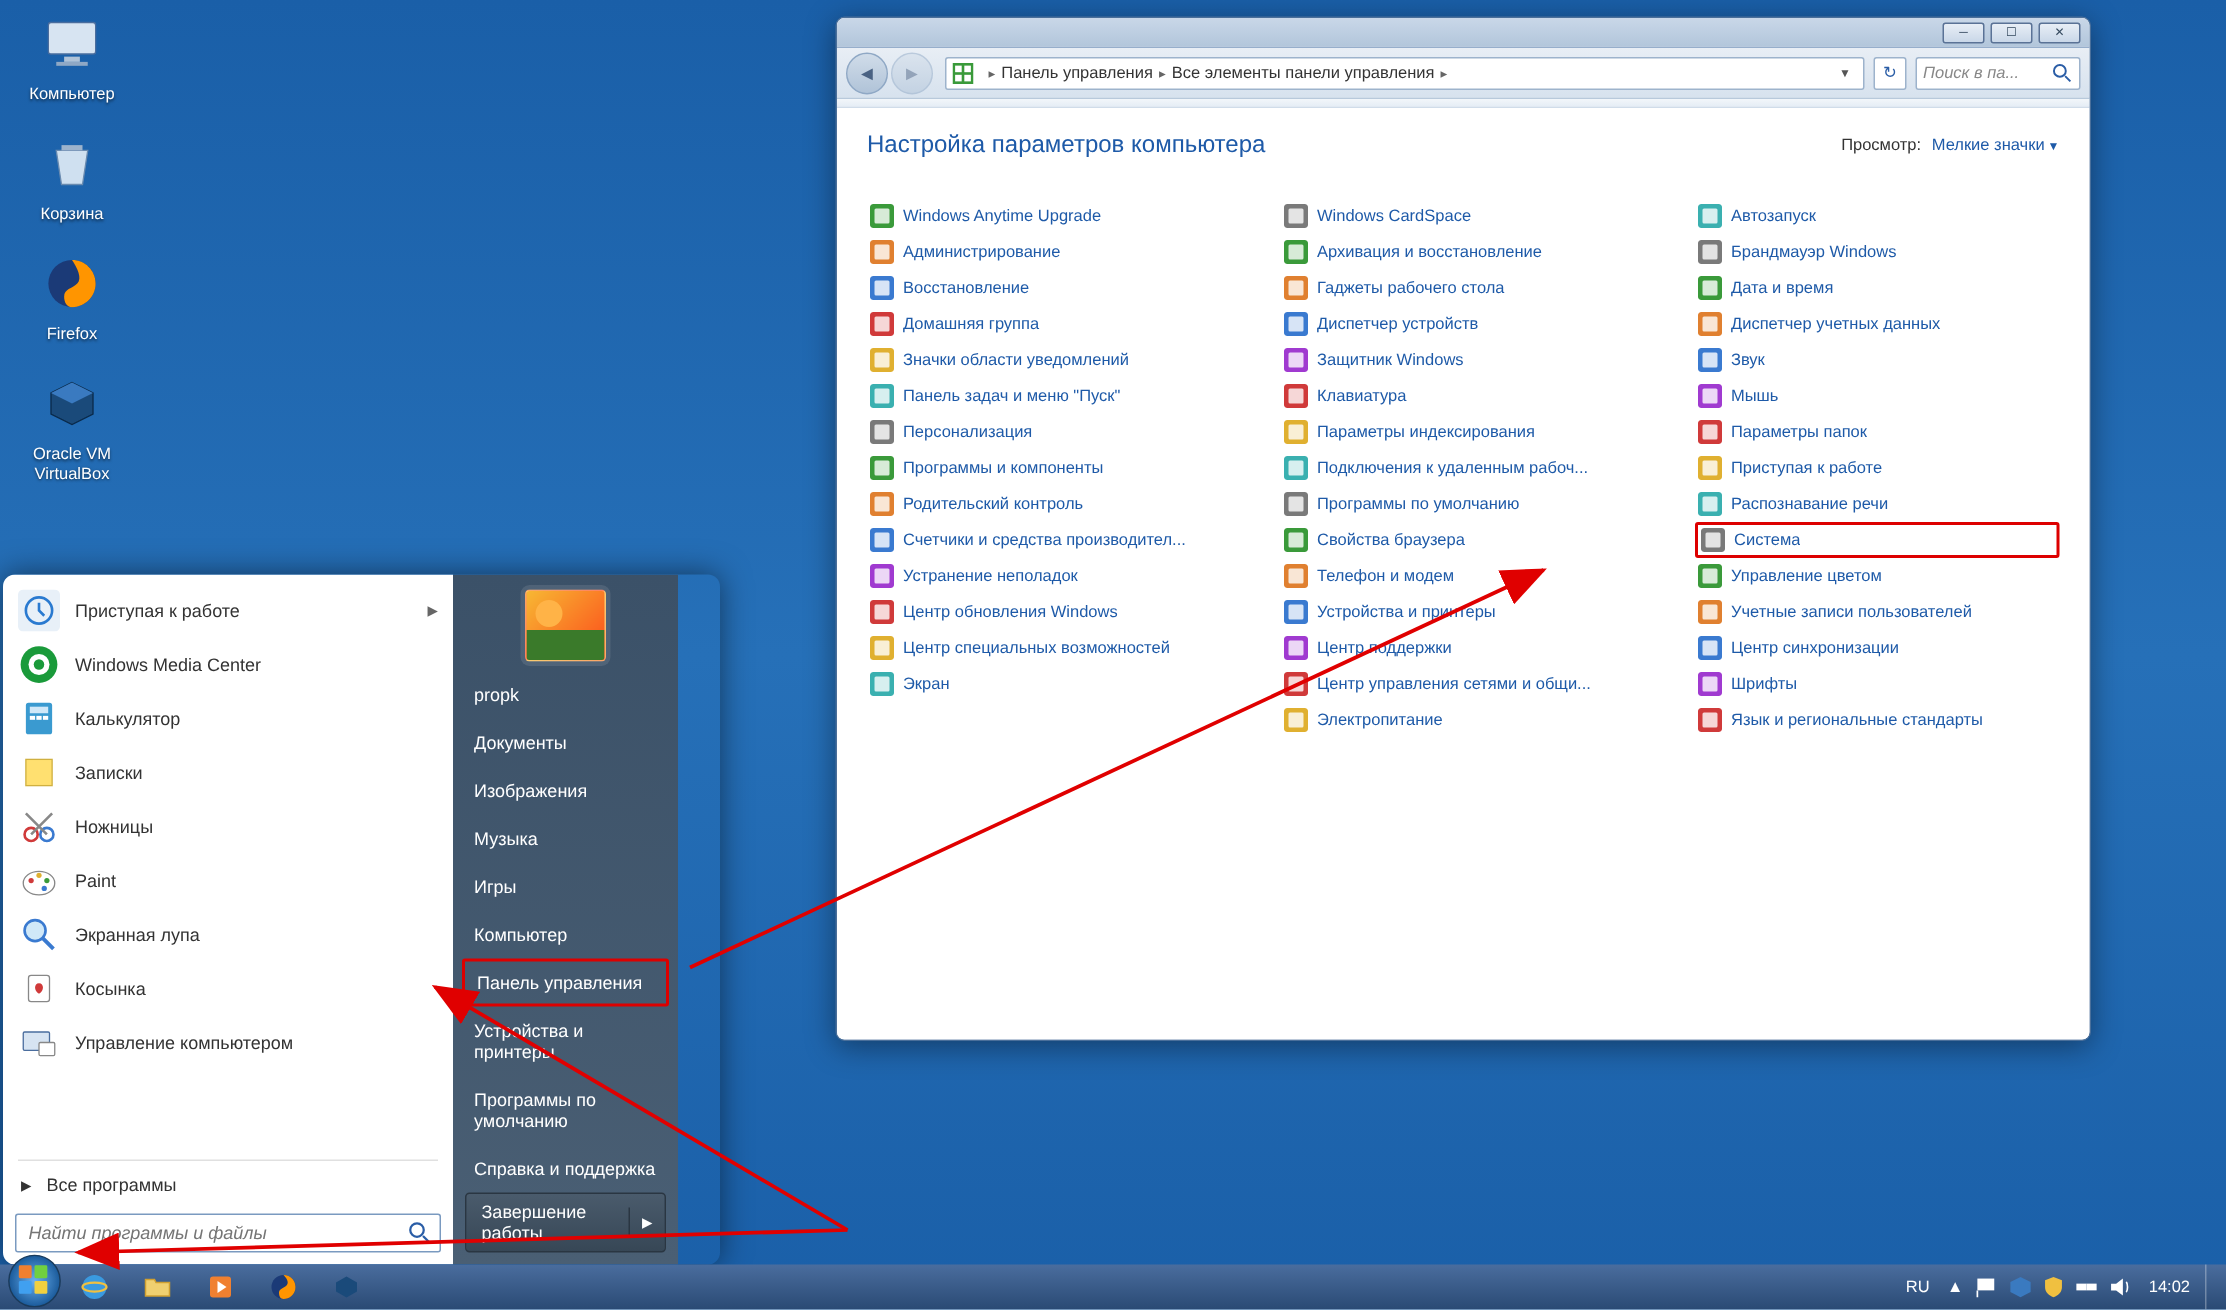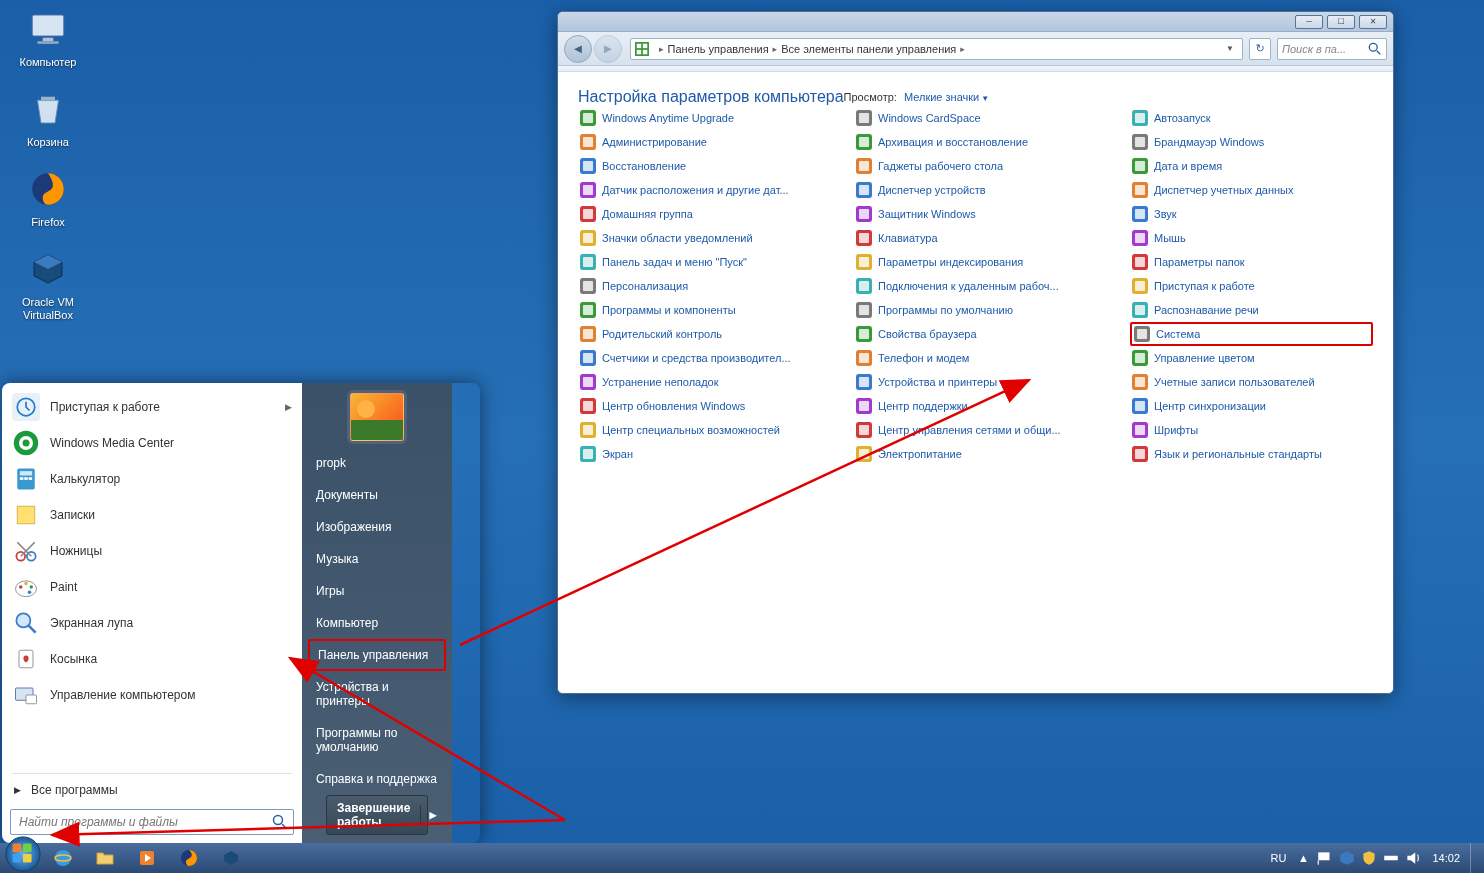--- a/index.html
+++ b/index.html
@@ -23,42 +23,42 @@
 .sm-all .tri { margin-right: 10px; font-size: 9px; }
 .sm-search { margin: 6px; position: relative; }
 .sm-search input { width: 100%; padding: 5px 28px 5px 8px; border: 1px solid #7a9ac0; border-radius: 2px; font-size: 12px; font-style: italic; color: #000000; }
 .sm-search .mag { position: absolute; right: 6px; top: 5px; width: 16px; height: 16px; color: #2a5da6; }
 
 .sm-avatar { width: 54px; height: 54px; margin: 10px auto 6px; border: 1px solid rgba(255,255,255,.3); border-radius: 3px; background: linear-gradient(135deg,#f7b733,#fc4a1a); box-shadow: 0 0 0 3px rgba(255,255,255,.1); position: relative; overflow: hidden; }
 .sm-avatar::before { content:''; position:absolute; left:6px; top:6px; width:18px; height:18px; background:#ffb347; border-radius:50%; }
 .sm-avatar::after { content:''; position:absolute; left:0; bottom:0; width:100%; height:20px; background:#3a7a2a; }
 .sm-right a { display: block; padding: 9px 14px; font-size: 12px; color: #fff; text-decoration: none; cursor: pointer; }
 .sm-right a.boxed { border: 2px solid #d00; border-radius: 2px; margin: 0 6px; padding: 7px 8px; }
-.sm-shutdown { margin: auto 24px 8px; display: flex; align-items: center; background: linear-gradient(#4a5b6c,#374756); border: 1px solid #2a3642; border-radius: 3px; font-size: 12px; color: #fff; cursor: pointer; font-weight: bold; }
+.sm-shutdown { margin: auto 8px 8px; display: flex; align-items: center; background: linear-gradient(#4a5b6c,#374756); border: 1px solid #2a3642; border-radius: 3px; font-size: 12px; color: #fff; cursor: pointer; }
 .sm-shutdown span { padding: 5px 10px; }
 .sm-shutdown .sd-split { border-left: 1px solid #2a3642; padding: 5px 8px; font-size: 9px; }
 
 
 .cp-window { position: absolute; left: 557px; top: 11px; width: 837px; height: 683px; background: #fff; border: 1px solid #4a6f9a; border-radius: 6px; box-shadow: 0 4px 20px rgba(0,0,0,.4); display: flex; flex-direction: column; overflow: hidden; }
 .cp-titlebar { height: 20px; background: linear-gradient(#c9d7e8,#b2c6db); border-bottom: 1px solid #96aecb; display: flex; justify-content: flex-end; padding: 0 6px; align-items: center; }
 .cp-winbtn { width: 28px; height: 14px; margin-left: 4px; border: 1px solid #5a7296; border-radius: 2px; background: linear-gradient(#e8eef6,#c9d7e8); font-size: 8px; display: flex; align-items: center; justify-content: center; cursor: pointer; color: #34495e; }
 .cp-nav { height: 34px; background: linear-gradient(#e8eef5,#d7e2ee); display: flex; align-items: center; padding: 0 6px; border-bottom: 1px solid #b8c9db; }
 .navbtn { width: 28px; height: 28px; border-radius: 50%; background: linear-gradient(#d0dce9,#b0c3d8); border: 1px solid #8fa8c5; margin-right: 2px; display: flex; align-items: center; justify-content: center; color: #4a6283; font-size: 13px; cursor: pointer; }
 .addr { flex: 1; margin: 0 6px; background: #fff; border: 1px solid #9db3cc; border-radius: 2px; height: 22px; display: flex; align-items: center; padding: 0 4px; font-size: 11px; color: #333; }
 .addr .cp-ico { width: 14px; height: 14px; margin-right: 6px; }
 .addr .crumb { cursor: pointer; }
 .addr .sep { margin: 0 4px; color: #666; font-size: 9px; }
 .addr-drop { width: 16px; text-align: center; color: #555; font-size: 8px; cursor: pointer; }
 .refresh { width: 22px; height: 22px; border: 1px solid #9db3cc; border-radius: 2px; background: #fff; display: flex; align-items: center; justify-content: center; font-size: 11px; cursor: pointer; color: #2a5da6; }
 .searchbox { width: 110px; margin-left: 6px; background: #fff; border: 1px solid #9db3cc; border-radius: 2px; height: 22px; display: flex; align-items: center; padding: 0 4px; font-size: 11px; color: #888; font-style: italic; }
 .searchbox .mag { margin-left: auto; color: #2a5da6; width:14px; height:14px; }
 
 .cp-toolbar { height: 6px; background: linear-gradient(#f2f6fa,#e5edf5); border-bottom: 1px solid #d0dce9; }
 .cp-body { flex: 1; background: #fff; padding: 16px 20px; overflow: hidden; }
-.cp-head { display: flex; align-items: center; }
+.cp-head { display: flex; justify-content: space-between; align-items: center; margin-bottom: 26px; }
 .cp-head h1 { font-size: 16px; font-weight: normal; color: #1e5aa8; }
 .cp-view { font-size: 11px; color: #333; }
 .cp-view .lnk { color: #1e5aa8; cursor: pointer; margin-left: 4px; }
 .cp-view .tri { font-size: 8px; margin-left: 2px; }
 
 .cp-grid { display: grid; grid-template-columns: 1fr 1fr 1fr; column-gap: 0; row-gap: 0; gap: 33px; }
 .cp-col { display: flex; flex-direction: column; }
 .cp-item { display: flex; align-items: center; padding: 4px 2px; font-size: 11px; color: #1e5aa8; cursor: pointer; height: 24px; }
 .cp-item .ic { width: 16px; height: 16px; margin-right: 6px; flex-shrink: 0; }
 .cp-item.boxed { border: 2px solid #d00; border-radius: 2px; }
@@ -281,27 +281,20 @@
           </div>
           <div class="cp-item">
             <svg class="ic" viewBox="0 0 16 16">
               <rect width="16" height="16" rx="2" fill="#3a7ad0"></rect>
               <rect x="3" y="3" width="10" height="10" rx="1" fill="#fff" opacity=".8"></rect>
             </svg>
             <span>Восстановление</span>
           </div>
           <div class="cp-item">
             <svg class="ic" viewBox="0 0 16 16">
-              <rect width="16" height="16" rx="2" fill="#a03ad0"></rect>
-              <rect x="3" y="3" width="10" height="10" rx="1" fill="#fff" opacity=".8"></rect>
-            </svg>
-            <span>Датчик расположения и другие дат...</span>
-          </div>
-          <div class="cp-item">
-            <svg class="ic" viewBox="0 0 16 16">
               <rect width="16" height="16" rx="2" fill="#d03a3a"></rect>
               <rect x="3" y="3" width="10" height="10" rx="1" fill="#fff" opacity=".8"></rect>
             </svg>
             <span>Домашняя группа</span>
           </div>
           <div class="cp-item">
             <svg class="ic" viewBox="0 0 16 16">
               <rect width="16" height="16" rx="2" fill="#e0b030"></rect>
               <rect x="3" y="3" width="10" height="10" rx="1" fill="#fff" opacity=".8"></rect>
             </svg>

